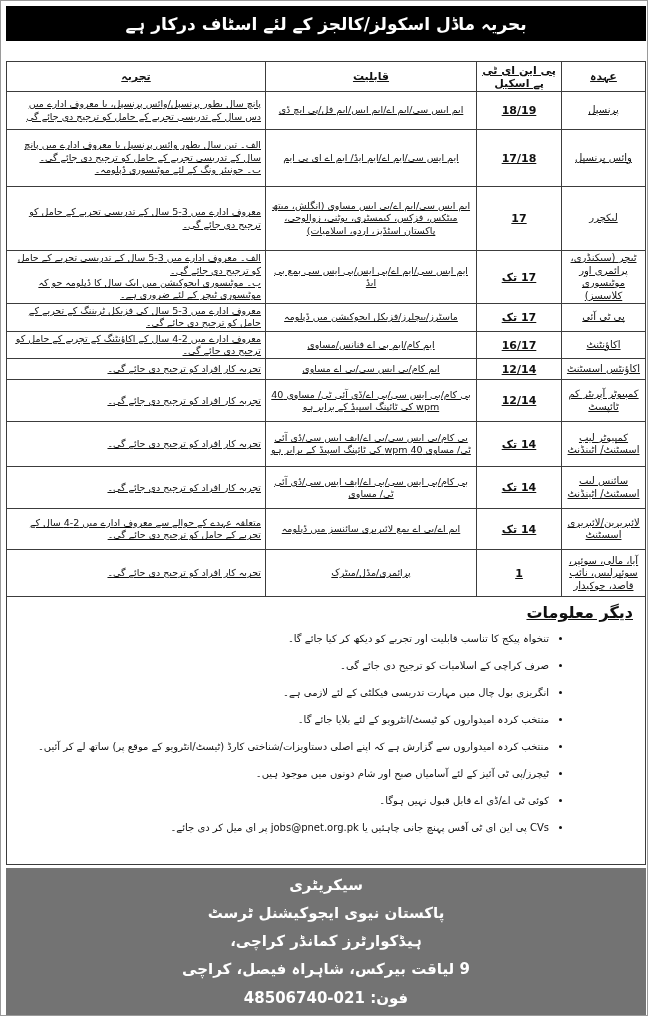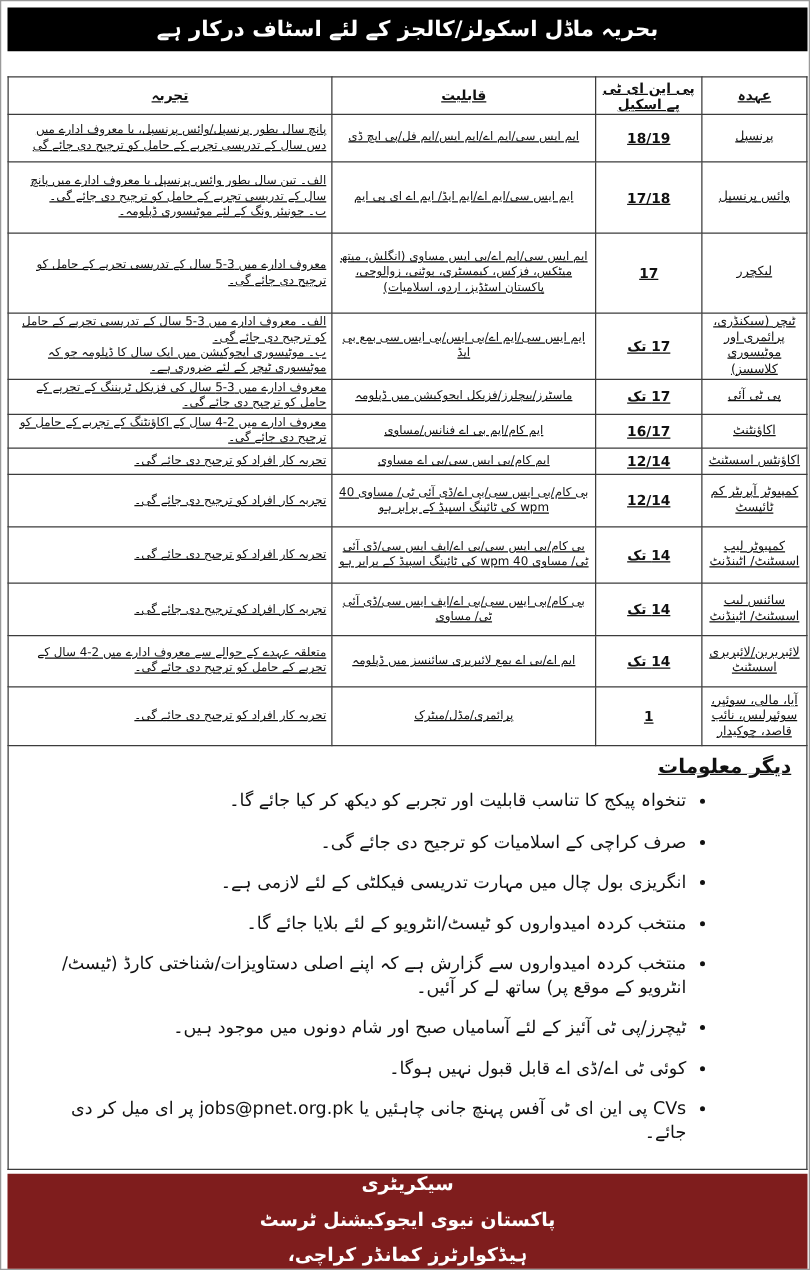--- a/index.html
+++ b/index.html
@@ -38,26 +38,26 @@
   .info-box {
     border: 1px solid #3c3c3c; border-top: none;
     flex: none; min-height: 268px; padding: 4px 8px 6px 8px;
   }
   .info-heading {
     display: inline-block; font-size: 16px; font-weight: bold;
     text-decoration: underline; margin: 2px 4px 10px 0;
   }
   ul.info-list { list-style: disc; padding: 0 88px 0 10px; }
   ul.info-list li {
-    font-size: 14px; line-height: 1.35; margin-bottom: 13.5px;
+    font-size: 10px; line-height: 1.35; margin-bottom: 13.5px;
     text-align: right;
   }
   
   .footer-bar {
-    background: #7f1d1d; color: #fff; flex: 1; margin-top: 3px;
+    background: #737373; color: #fff; flex: 1; margin-top: 3px;
     display: flex; flex-direction: column; align-items: center; justify-content: center;
     gap: 11px; text-align: center;
   }
   .footer-line  { font-size: 15px; font-weight: bold; line-height: 1.15; }
   .footer-line.phone { font-size: 15px; letter-spacing: .5px; }
 </style>
 </head>
 <body>
 
 <div class="page">

